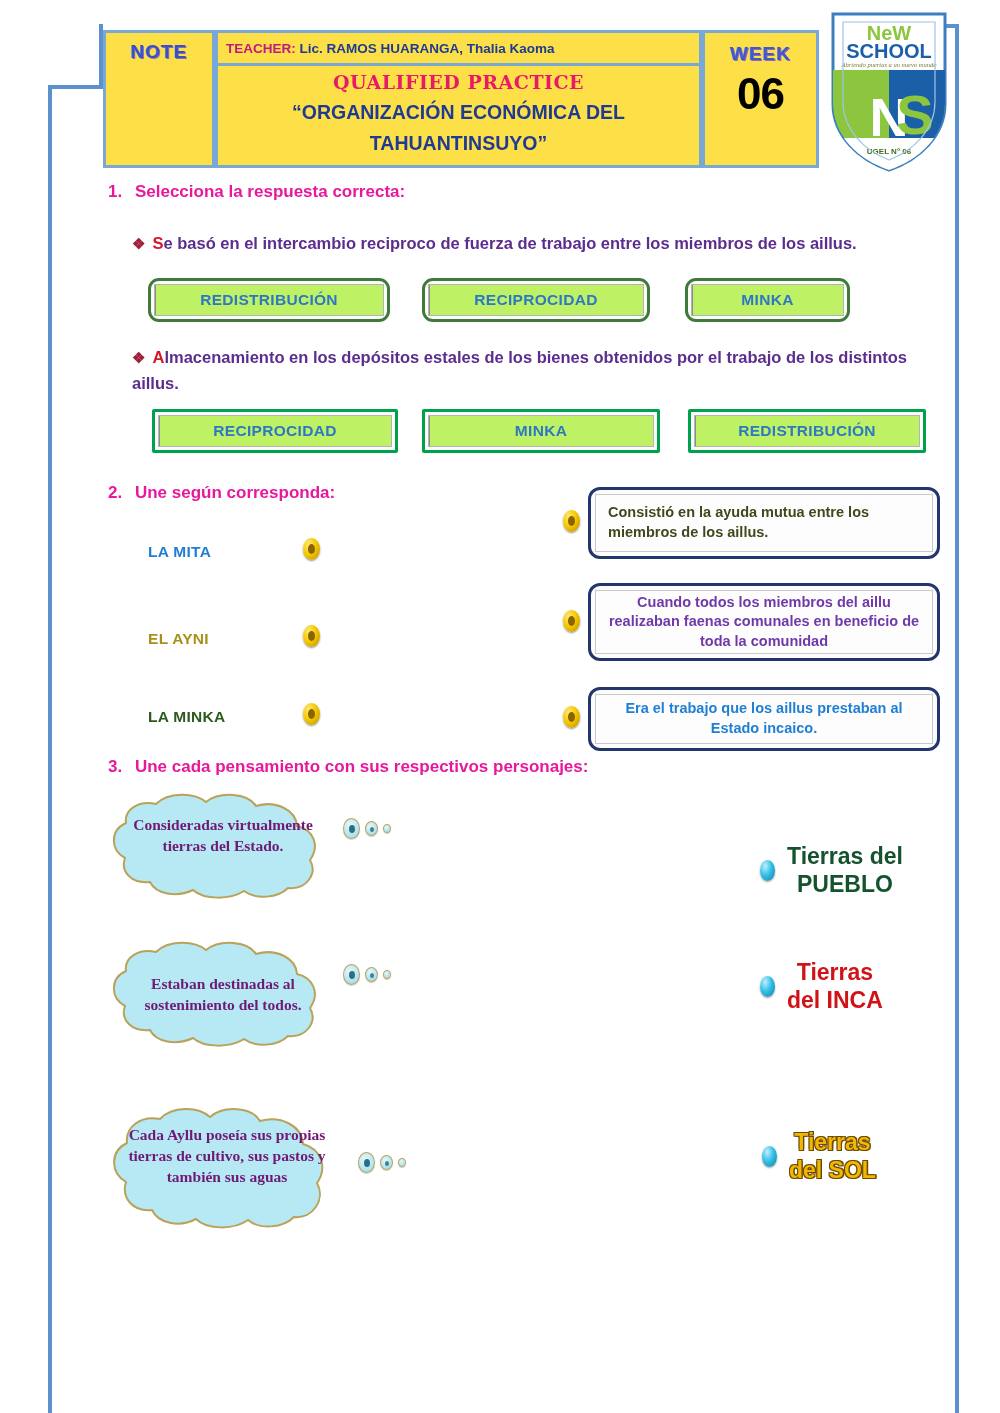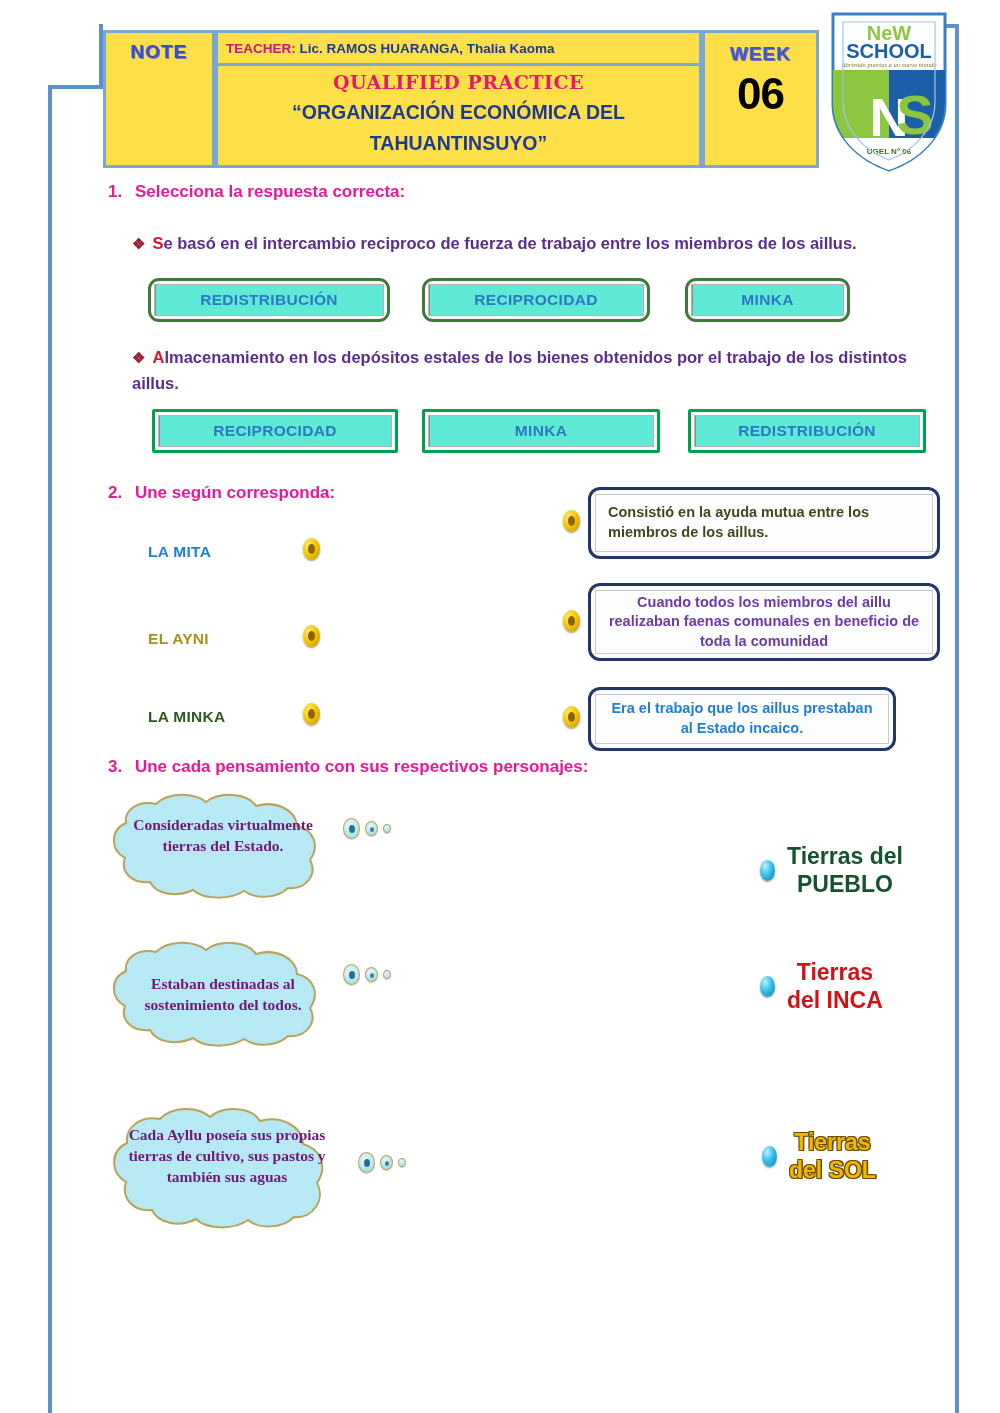--- a/index.html
+++ b/index.html
@@ -98,21 +98,21 @@
   }
   .opt.style-a {
     border: 3px solid #3f7a3a; border-radius: 11px; padding: 3px;
   }
   .opt.style-b {
     border: 3px solid #00a14b; border-radius: 2px; padding: 3px;
   }
   .opt-inner {
     width: 100%; height: 100%;
     border: 1px solid #b4b4b4;
-    background: #5eead4;
+    background: #bef264;
     display: flex; align-items: center; justify-content: center;
     box-shadow: inset 2px 0 0 -1px #8c8c8c;
   }
   .opt-label {
     font-size: 15.5px; font-weight: bold; color: #2d77c4; letter-spacing: 0.3px;
   }
 
   
   .match-term {
     position: absolute; font-size: 15.5px; font-weight: bold; letter-spacing: 0.3px;
@@ -317,21 +317,21 @@
     <span class="def-text" style="color:#3e4a1b; text-align:left;">Consistió en la ayuda mutua entre los miembros de los aillus.</span>
   </div>
 </div>
 
 <div class="def-box" style="left:588px; top:583px; width:352px; height:78px;">
   <div class="def-inner">
     <span class="def-text" style="color:#6f3aa8; text-align:center;">Cuando todos los miembros del aillu realizaban faenas comunales en beneficio de toda la comunidad</span>
   </div>
 </div>
 
-<div class="def-box" style="left:588px; top:687px; width:308px; height:64px;">
+<div class="def-box" style="left:588px; top:687px; width:352px; height:64px;">
   <div class="def-inner">
     <span class="def-text" style="color:#1f7fd4; text-align:center;">Era el trabajo que los aillus prestaban al Estado incaico.</span>
   </div>
 </div>
 
 <div class="qnum" style="left:108px; top:757px;">
   <span>3.</span>
   <span class="qtitle" style="margin-left:8px;">Une cada pensamiento con sus respectivos personajes:</span>
 </div>
 

